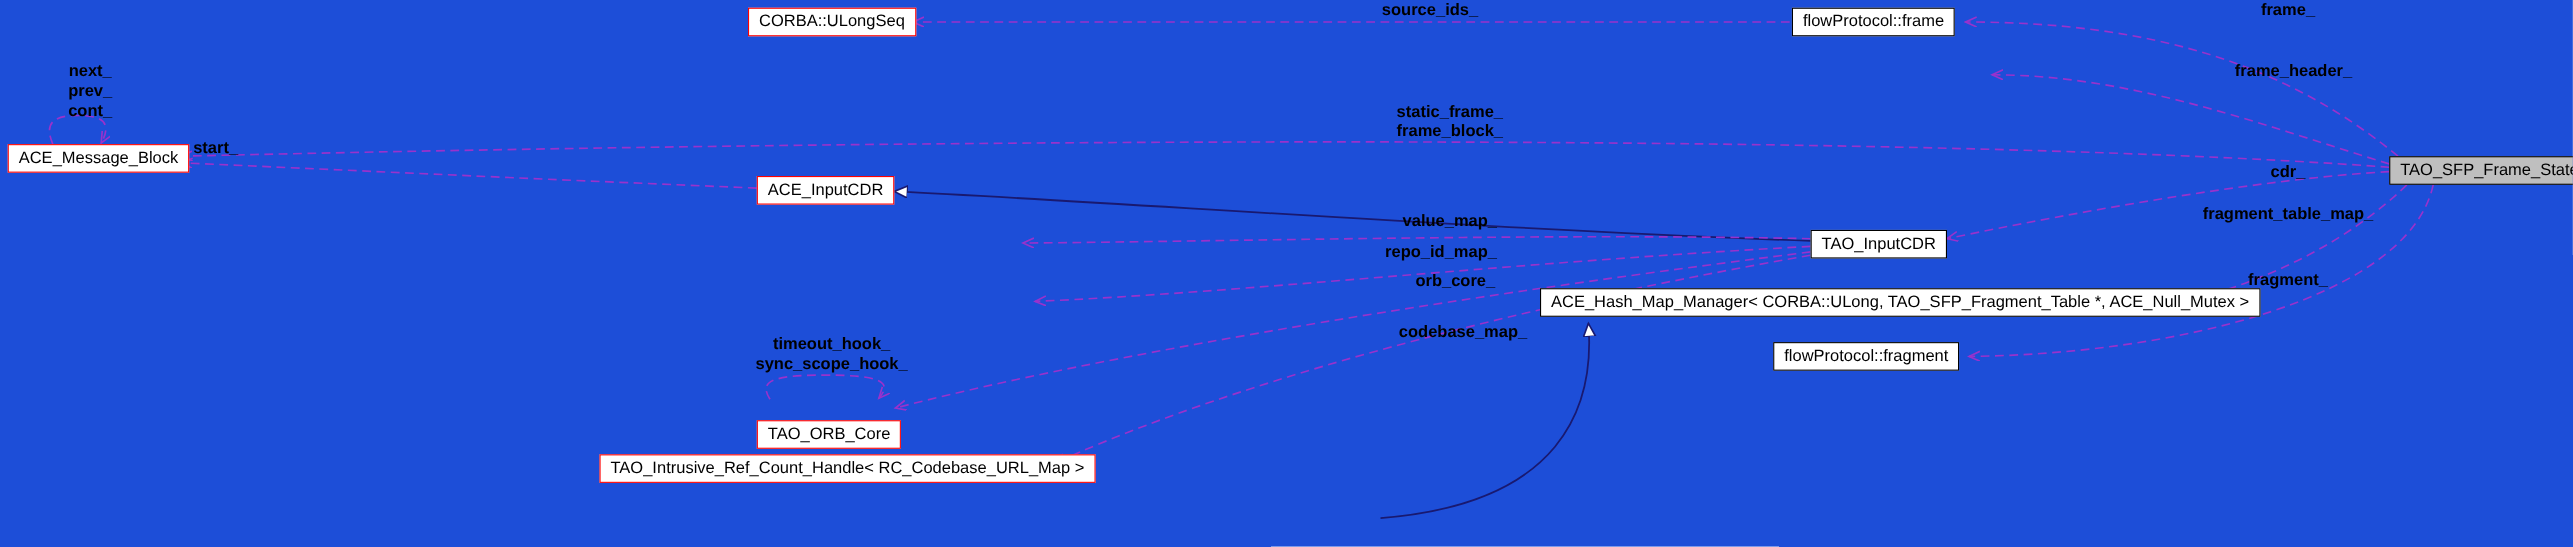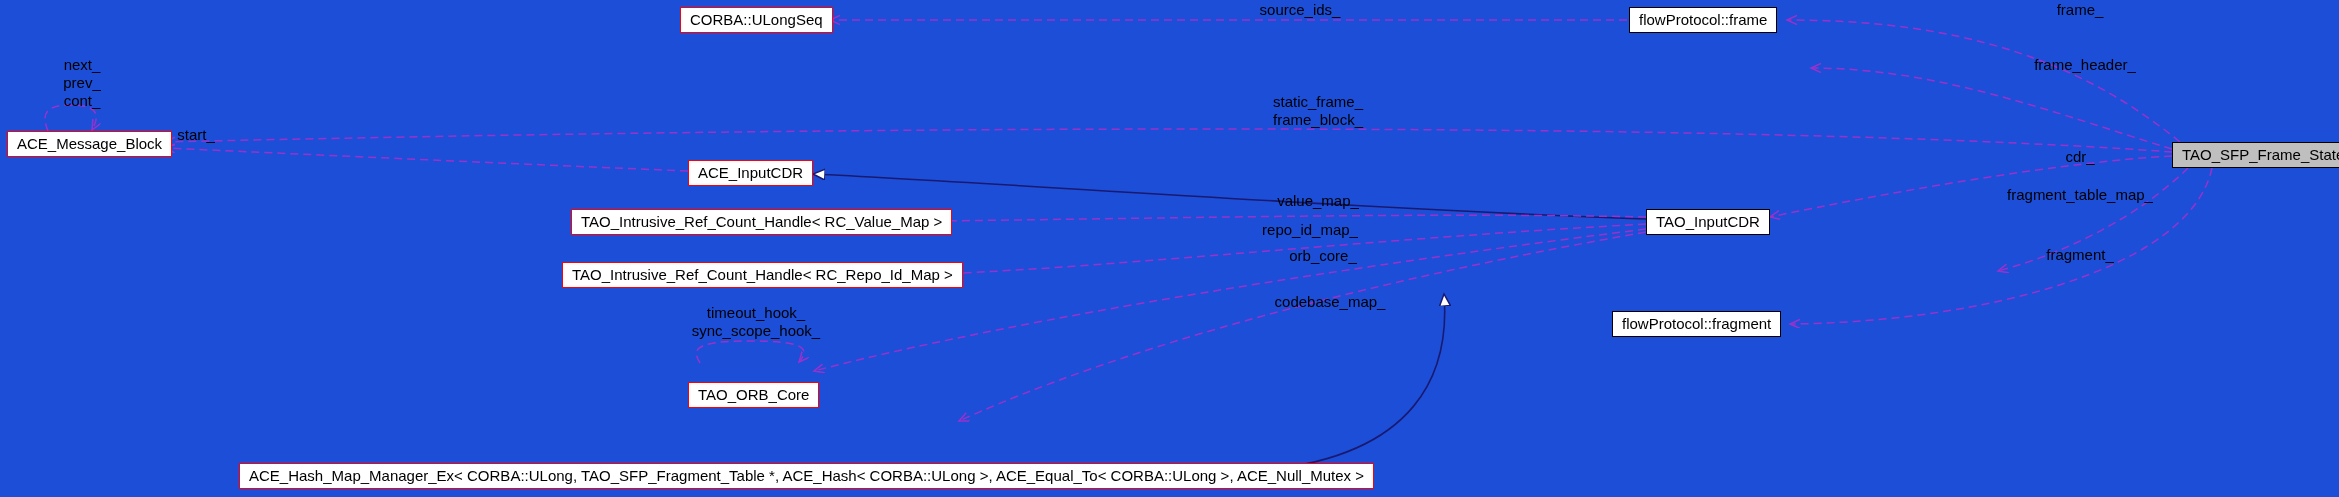--- a/index.html
+++ b/index.html
@@ -30,20 +30,21 @@
   }
   .node.red   { border-color: #ff0000; }
   .node.focus { background: #bfbfbf; cursor: default; }
   .elabel {
     position: absolute;
     transform: translateX(-50%);
     font-size: 15px;
     line-height: 18px;
     color: #000000;
     white-space: nowrap;
+    font-weight: bold;
   }
 </style>
 </head>
 <body>
 
 <div id="stage">
 
   <svg id="edges" width="2339" height="497" viewBox="0 0 2339 497">
     <defs>
       <marker id="ah-open" markerUnits="userSpaceOnUse" markerWidth="12" markerHeight="11" refX="10" refY="4.5" orient="auto">
@@ -70,25 +71,24 @@
     <path class="edge-usage" d="M2188,168 C2140,215 2070,252 1998,271" marker-end="url(#ah-open)"></path>
     <path class="edge-usage" d="M2212,168 C2190,270 1980,322 1790,324" marker-end="url(#ah-open)"></path>
     <path class="edge-inherit" d="M1255,471 C1420,458 1450,370 1444,294" marker-end="url(#ah-empty)"></path>
   </svg>
 
   <div class="node red" style="left:680px;  top:7px">CORBA::ULongSeq</div>
   <div class="node" style="left:1629px; top:7px">flowProtocol::frame</div>
   <div class="node red" style="left:7px;    top:131px">ACE_Message_Block</div>
   <div class="node red" style="left:688px;  top:160px">ACE_InputCDR</div>
   <div class="node" style="left:1646px; top:209px">TAO_InputCDR</div>
-  <div class="node red" style="left:571px;  top:209px">TAO_Intrusive_Ref_Count_Handle&lt; RC_Value_Map &gt;</div>
-  <div class="node red" style="left:562px;  top:262px">TAO_Intrusive_Ref_Count_Handle&lt; RC_Repo_Id_Map &gt;</div>
+  <div class="node" style="left:1400px; top:262px">ACE_Hash_Map_Manager&lt; CORBA::ULong, TAO_SFP_Fragment_Table *, ACE_Null_Mutex &gt;</div>
   <div class="node" style="left:1612px; top:311px">flowProtocol::fragment</div>
   <div class="node red" style="left:688px;  top:382px">TAO_ORB_Core</div>
-  <div class="node red" style="left:239px;  top:463px">ACE_Hash_Map_Manager_Ex&lt; CORBA::ULong, TAO_SFP_Fragment_Table *, ACE_Hash&lt; CORBA::ULong &gt;, ACE_Equal_To&lt; CORBA::ULong &gt;, ACE_Null_Mutex &gt;</div>
+  <div class="node red" style="left:545px;  top:413px">TAO_Intrusive_Ref_Count_Handle&lt; RC_Codebase_URL_Map &gt;</div>
   <div class="node focus" style="left:2172px; top:142px">TAO_SFP_Frame_State</div>
 
   <div class="elabel" style="left:1300px; top:1px">source_ids_</div>
   <div class="elabel" style="left:2080px; top:1px">frame_</div>
   <div class="elabel" style="left:2085px; top:56px">frame_header_</div>
   <div class="elabel" style="left:1318px; top:93px">static_frame_</div>
   <div class="elabel" style="left:1318px; top:111px">frame_block_</div>
   <div class="elabel" style="left:82px;   top:56px">next_</div>
   <div class="elabel" style="left:82px;   top:74px">prev_</div>
   <div class="elabel" style="left:82px;   top:92px">cont_</div>

